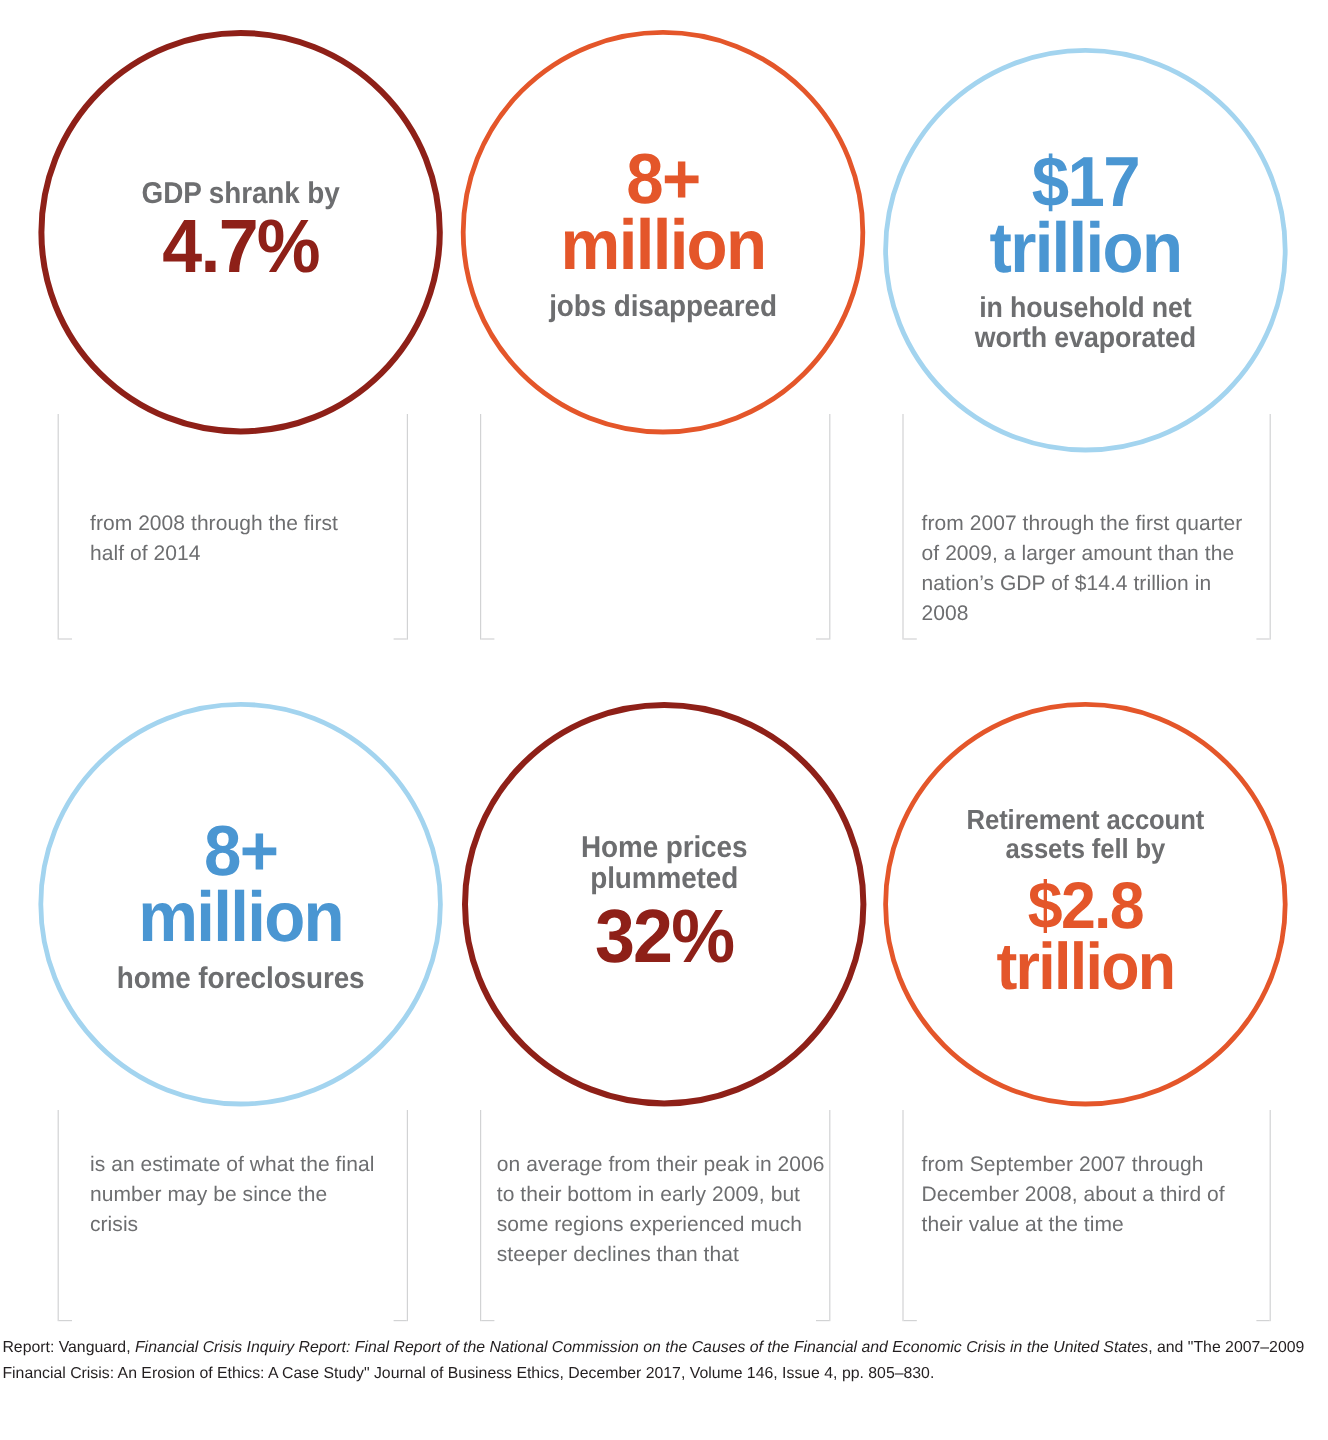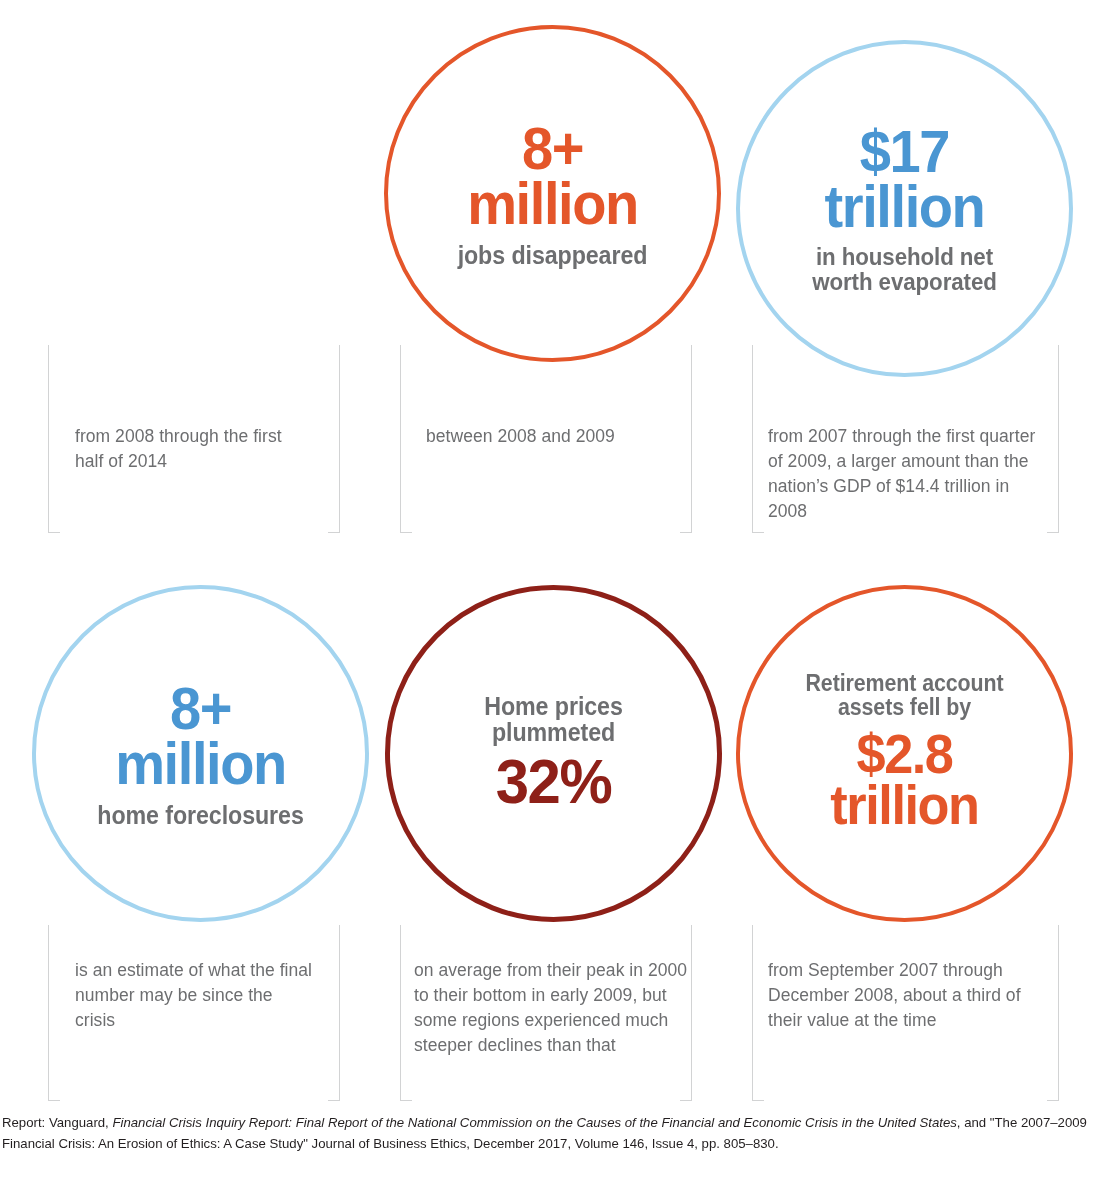--- a/index.html
+++ b/index.html
@@ -117,40 +117,45 @@
   </div>
   <div class="bracket" style="left:400px; top:345px; width:292px; height:188px;">
     <span class="foot-l"></span>
     <span class="foot-r"></span>
   </div>
   <div class="bracket" style="left:752px; top:345px; width:307px; height:188px;">
     <span class="foot-l"></span>
     <span class="foot-r"></span>
   </div>
 
+  <div class="circle" style="left:32px; top:25px; width:337px; height:337px; border-width:5px; border-color:#8e2018;">
+    <div class="circle-inner">
+      <span class="lead s-lead-24">GDP  shrank by</span>
+      <span class="bignum s-big-62" style="color:#8e2018;">4.7%</span>
+    </div>
+  </div>
 
   <div class="circle" style="left:384px; top:25px; width:337px; height:337px; border-width:4px; border-color:#e4562a;">
     <div class="circle-inner">
       <span class="bignum s-big-58" style="color:#e4562a;">8+</span>
       <span class="bignum s-big-58" style="color:#e4562a; margin-top:-6px;">million</span>
       <span class="trail s-lead-24" style="margin-top:7px;">jobs  disappeared</span>
     </div>
   </div>
 
   <div class="circle" style="left:736px; top:40px; width:337px; height:337px; border-width:4px; border-color:#a3d4ef;">
     <div class="circle-inner">
       <span class="bignum s-big-58" style="color:#4a96d2;">$17</span>
       <span class="bignum s-big-58" style="color:#4a96d2; margin-top:-6px;">trillion</span>
       <span class="trail s-lead-23" style="margin-top:7px;">in household net</span>
       <span class="trail s-lead-23">worth evaporated</span>
     </div>
   </div>
 
   <div class="caption" style="left:75px; top:424px; width:228px;">from 2008 through the first half of 2014</div>
-  <div class="caption" style="left:426px; top:424px; width:250px;">between 2008 and 2009</div>
   <div class="caption" style="left:768px; top:424px; width:282px;">from 2007 through the first quarter of 2009, a larger amount than the nation’s GDP of $14.4 trillion in 2008</div>
 
   <div class="bracket" style="left:48px; top:925px; width:292px; height:176px;">
     <span class="foot-l"></span>
     <span class="foot-r"></span>
   </div>
   <div class="bracket" style="left:400px; top:925px; width:292px; height:176px;">
     <span class="foot-l"></span>
     <span class="foot-r"></span>
   </div>
@@ -178,20 +183,20 @@
   <div class="circle" style="left:736px; top:585px; width:337px; height:337px; border-width:4px; border-color:#e4562a;">
     <div class="circle-inner">
       <span class="lead s-lead-22">Retirement account</span>
       <span class="lead s-lead-22">assets fell by</span>
       <span class="bignum s-big-54" style="color:#e4562a; margin-top:6px;">$2.8</span>
       <span class="bignum s-big-54" style="color:#e4562a; margin-top:-6px;">trillion</span>
     </div>
   </div>
 
   <div class="caption" style="left:75px; top:958px; width:238px;">is an estimate of what the final number may be since the crisis</div>
-  <div class="caption" style="left:414px; top:958px; width:278px;">on average from their peak in 2000 to their bottom in early 2009, but some regions experienced much steeper declines than that</div>
+  <div class="caption" style="left:414px; top:958px; width:278px;">on average from their peak in 2006 to their bottom in early 2009, but some regions experienced much steeper declines than that</div>
   <div class="caption" style="left:768px; top:958px; width:272px;">from September 2007 through December 2008, about a third of their value at the time</div>
 
   <div class="sources">
     <span>Report: Vanguard, </span><i>Financial Crisis Inquiry Report: Final Report of the National Commission on the Causes of the Financial and Economic Crisis in the United States</i><span>, and "The 2007–2009 Financial Crisis: An Erosion of Ethics: A Case Study" Journal of Business Ethics, December 2017, Volume 146, Issue 4, pp. 805–830.</span>
   </div>
 
 </div>
 
 </body></html>

